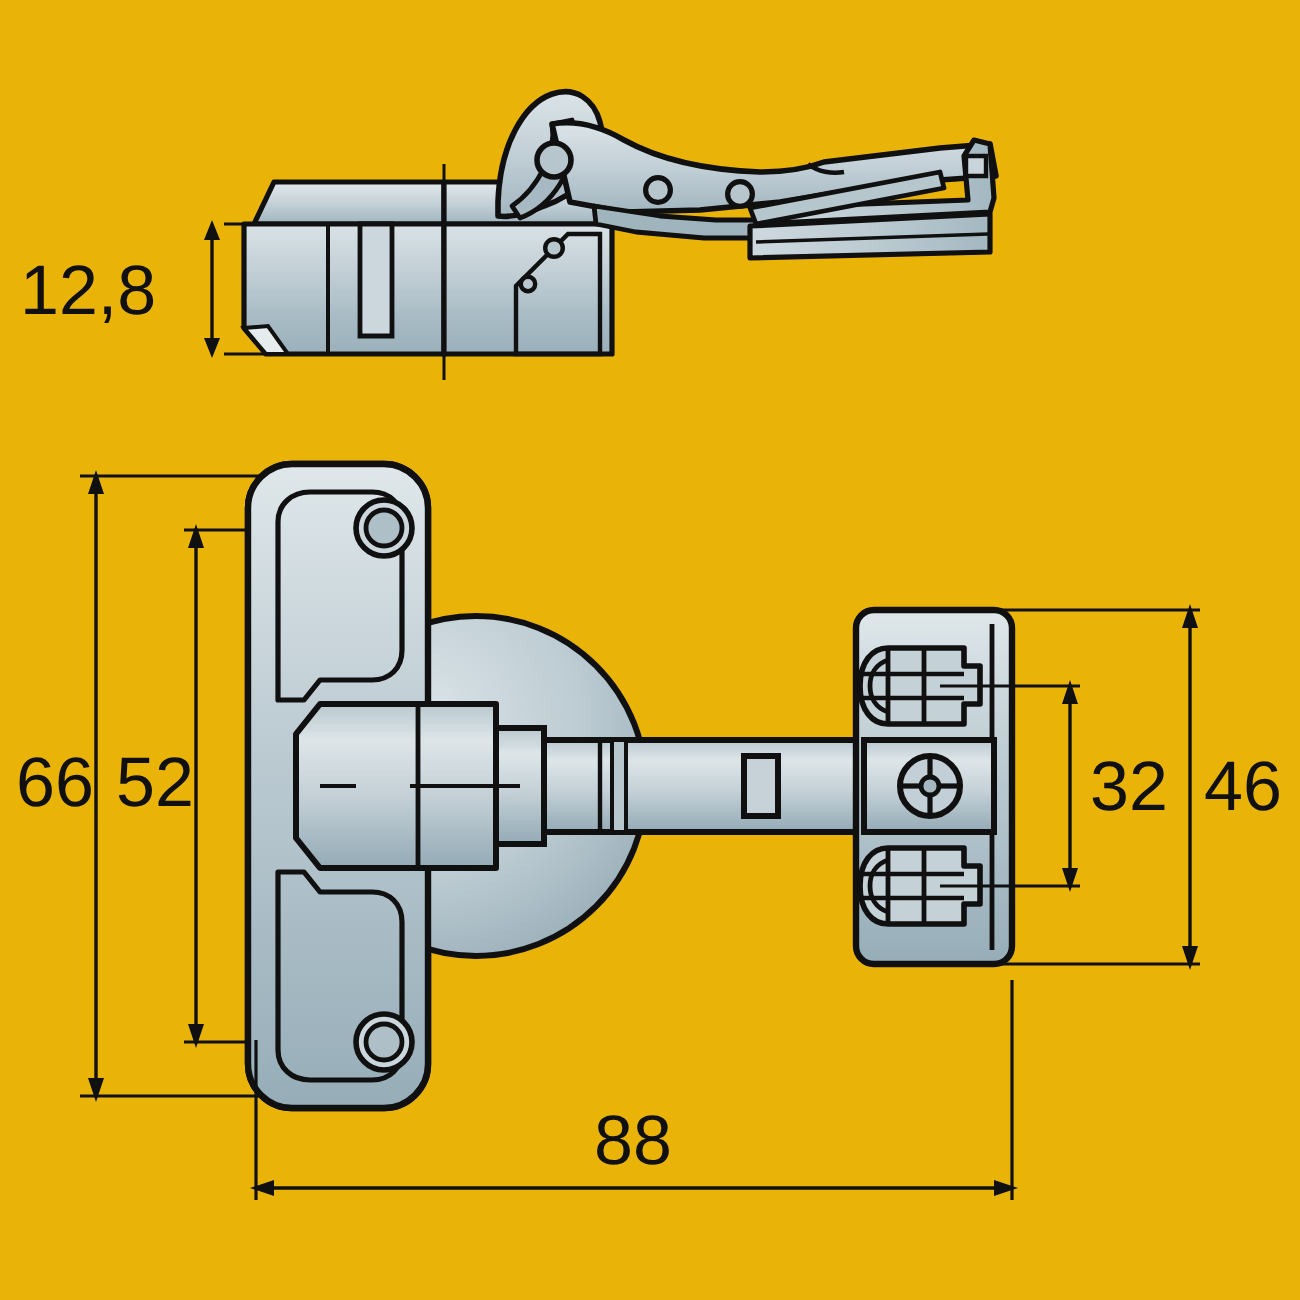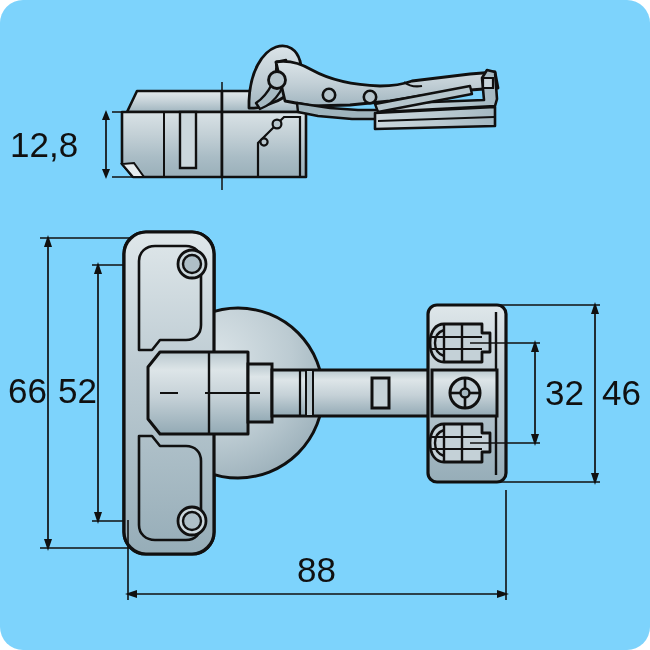--- a/index.html
+++ b/index.html
@@ -22,21 +22,21 @@
   }
   .dim-text {
     font-family: "Liberation Sans", sans-serif;
     font-weight: 400;
     fill: #101010;
   }
 </style>
 </head>
 <body>
 
-<div id="sheet" style="background: #7dd3fc; border-radius: 23px;">
+<div id="sheet" style="background: #eab308;">
 <svg viewBox="0 0 650 650" xmlns="http://www.w3.org/2000/svg">
 
   <defs>
     <linearGradient id="gMetalV" x1="0" y1="0" x2="0" y2="1">
       <stop offset="0%" stop-color="#d9e2e6"></stop>
       <stop offset="35%" stop-color="#c3d0d6"></stop>
       <stop offset="70%" stop-color="#a9bcc5"></stop>
       <stop offset="100%" stop-color="#9ab0ba"></stop>
     </linearGradient>
     <linearGradient id="gMetalV2" x1="0" y1="0" x2="0" y2="1">

